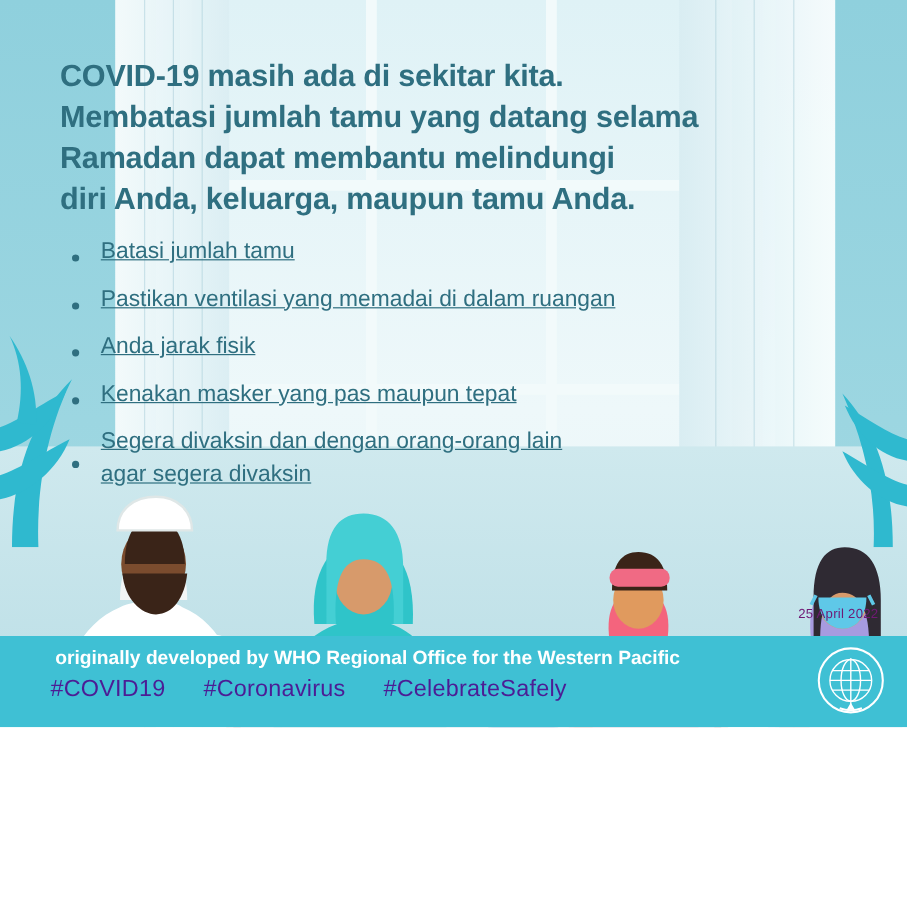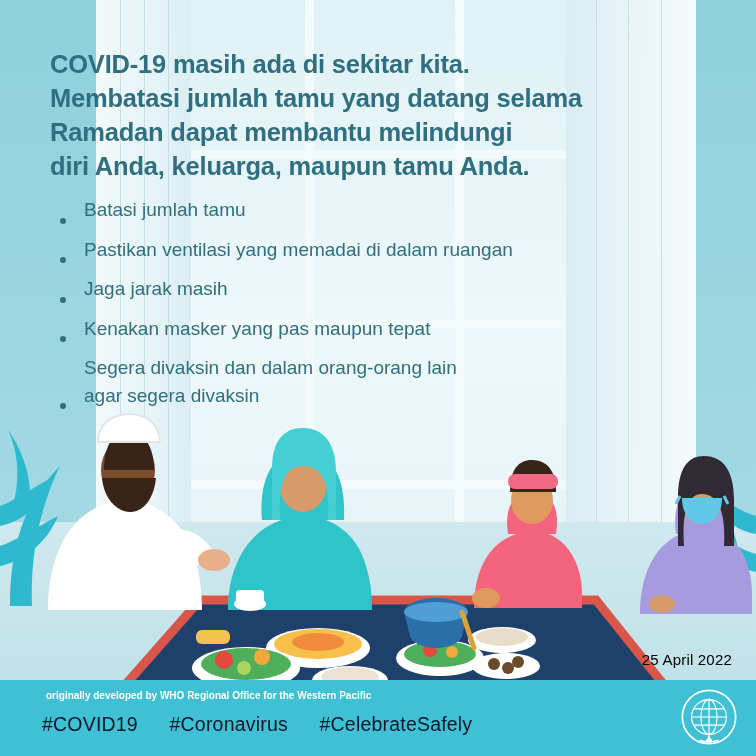--- a/index.html
+++ b/index.html
@@ -6,21 +6,21 @@
     margin: 0;
     padding: 0;
     background: #ffffff;
   }
   body {
     font-family: "Liberation Sans", sans-serif;
   }
   .poster {
     position: relative;
     width: 756px;
-    height: 756px;
+    height: 606px;
     overflow: hidden;
     background: #9fd8e2;
   }
   
   .bg-sky {
     position: absolute;
     inset: 0;
     background: linear-gradient(180deg, #a8dbe4 0%, #bde6ec 38%, #d4eef2 62%, #cfe9ee 100%);
   }
   .wall-left {
@@ -109,57 +109,58 @@
   .bullets {
     position: absolute;
     left: 52px; top: 196px;
     width: 650px;
     color: #2f6f80;
     font-size: 19px;
     line-height: 1.45;
   }
   .bullet-row {
     display: flex;
-    align-items: flex-end;
+    align-items: center;
     margin-bottom: 12px;
+    text-decoration: underline;
   }
   .bullet-dot {
     flex: 0 0 auto;
     width: 6px; height: 6px;
     border-radius: 50%;
     background: #2f6f80;
     margin: 11px 18px 0 8px;
   }
   .bullet-text { flex: 1 1 auto; white-space: pre-line; }
   
   .date {
     position: absolute;
     right: 24px; bottom: 88px;
-    color: #000000;
-    font-size: 15px;
+    color: #701a75;
+    font-size: 11px;
     letter-spacing: .2px;
   }
   
   .footer {
     position: absolute;
     left: 0; right: 0; bottom: 0;
     height: 76px;
     background: #3fc0d4;
   }
   .credit {
     position: absolute;
     left: 46px; top: 10px;
     color: #ffffff;
-    font-size: 10px;
+    font-size: 16px;
     font-weight: bold;
   }
   .hashtags {
     position: absolute;
     left: 42px; top: 33px;
-    color: #0f172a;
+    color: #4c1d95;
     font-size: 19.5px;
     letter-spacing: .2px;
   }
   .hashtags span { margin-right: 26px; }
   .who-logo {
     position: absolute;
     right: 18px; top: 8px;
     display: flex;
     align-items: center;
     gap: 9px;
@@ -313,29 +314,29 @@
     <div class="bullet-row">
       <span class="bullet-dot"></span>
       <span class="bullet-text">Batasi jumlah tamu</span>
     </div>
     <div class="bullet-row">
       <span class="bullet-dot"></span>
       <span class="bullet-text">Pastikan ventilasi yang memadai di dalam ruangan</span>
     </div>
     <div class="bullet-row">
       <span class="bullet-dot"></span>
-      <span class="bullet-text">Jaga jarak masih</span>
+      <span class="bullet-text">Anda jarak fisik</span>
     </div>
     <div class="bullet-row">
       <span class="bullet-dot"></span>
       <span class="bullet-text">Kenakan masker yang pas maupun tepat</span>
     </div>
     <div class="bullet-row">
       <span class="bullet-dot"></span>
-      <span class="bullet-text">Segera divaksin dan dalam orang-orang lain
+      <span class="bullet-text">Segera divaksin dan dengan orang-orang lain
 agar segera divaksin</span>
     </div>
   </div>
 
   <div class="date">25 April 2022</div>
 
   <div class="footer">
     <div class="credit">originally developed by WHO Regional Office for the Western Pacific</div>
     <div class="hashtags">
       <span>#COVID19</span>

